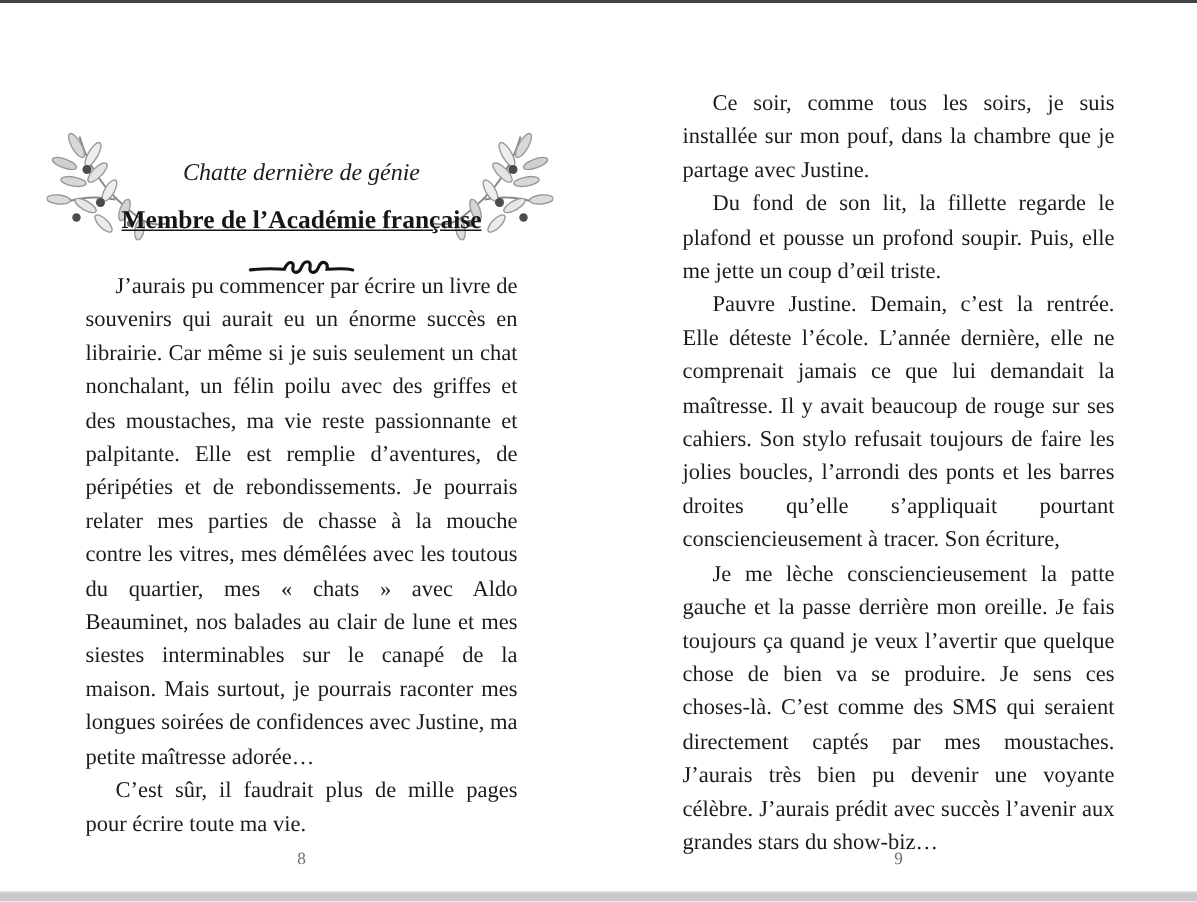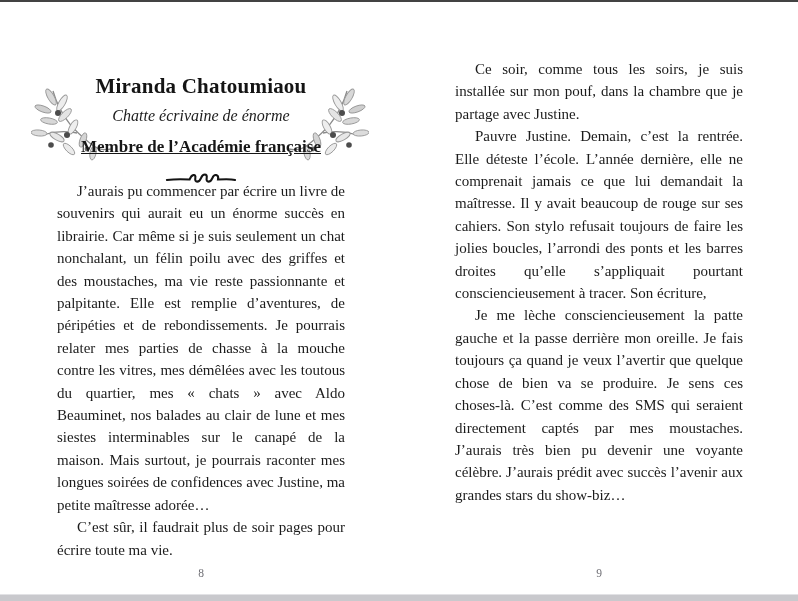--- a/index.html
+++ b/index.html
@@ -95,39 +95,39 @@
     </g>
     <g fill="#4c4c4c" stroke="none">
       <circle cx="27" cy="28" r="3"></circle>
       <circle cx="36" cy="50" r="3"></circle>
       <circle cx="20" cy="60" r="2.8"></circle>
       <circle cx="56" cy="64" r="2.4" fill="#6a6a6a"></circle>
     </g>
   </svg>
 
   <div class="page page-left">
-    <div class="author">Miranda Chatoumiaou</div>
-    <div class="role">Chatte écrivaine de énorme</div>
+    <div class="role">Chatte dernière de génie</div>
     <div class="affiliation">Membre de l’Académie française</div>
 
     <svg class="divider" width="72" height="16" viewBox="0 0 76 16" aria-hidden="true">
       <path d="M2,9 C10,8 18,8 26,8.5 C28,3 33,2 32,7 C31,12 36,12 38,7 C40,2 45,2 44,7 C43,12 48,12 50,7 C52,2 57,3 56,8.5 C64,8 70,8 74,9" stroke="#141414" stroke-width="2.2" fill="none" stroke-linecap="round"></path>
     </svg>
 
     <div class="body body-left">
       <p>J’aurais pu commencer par écrire un livre de souvenirs qui aurait eu un énorme succès en librairie. Car même si je suis seulement un chat nonchalant, un félin poilu avec des griffes et des moustaches, ma vie reste passionnante et palpitante. Elle est remplie d’aventures, de péripéties et de rebondissements. Je pourrais relater mes parties de chasse à la mouche contre les vitres, mes démêlées avec les toutous du quartier, mes « chats » avec Aldo Beauminet, nos balades au clair de lune et mes siestes interminables sur le canapé de la maison. Mais surtout, je pourrais raconter mes longues soirées de confidences avec Justine, ma petite maîtresse adorée…</p>
-      <p>C’est sûr, il faudrait plus de soir pages pour écrire toute ma vie.</p>
+      <p>C’est sûr, il faudrait plus de mille pages pour écrire toute ma vie.</p>
     </div>
 
     <div class="folio">8</div>
   </div>
 
   <div class="page page-right">
     <div class="body body-right">
       <p>Ce soir, comme tous les soirs, je suis installée sur mon pouf, dans la chambre que je partage avec Justine.</p>
+      <p>Du fond de son lit, la fillette regarde le plafond et pousse un profond soupir. Puis, elle me jette un coup d’œil triste.</p>
       <p>Pauvre Justine. Demain, c’est la rentrée. Elle déteste l’école. L’année dernière, elle ne comprenait jamais ce que lui demandait la maîtresse. Il y avait beaucoup de rouge sur ses cahiers. Son stylo refusait toujours de faire les jolies boucles, l’arrondi des ponts et les barres droites qu’elle s’appliquait pourtant consciencieusement à tracer. Son écriture,</p>
       <p>Je me lèche consciencieusement la patte gauche et la passe derrière mon oreille. Je fais toujours ça quand je veux l’avertir que quelque chose de bien va se produire. Je sens ces choses-là. C’est comme des SMS qui seraient directement captés par mes moustaches. J’aurais très bien pu devenir une voyante célèbre. J’aurais prédit avec succès l’avenir aux grandes stars du show-biz…</p>
     </div>
 
     <div class="folio">9</div>
   </div>
 
   <div class="bottom-bar"></div>
 </div>
 

